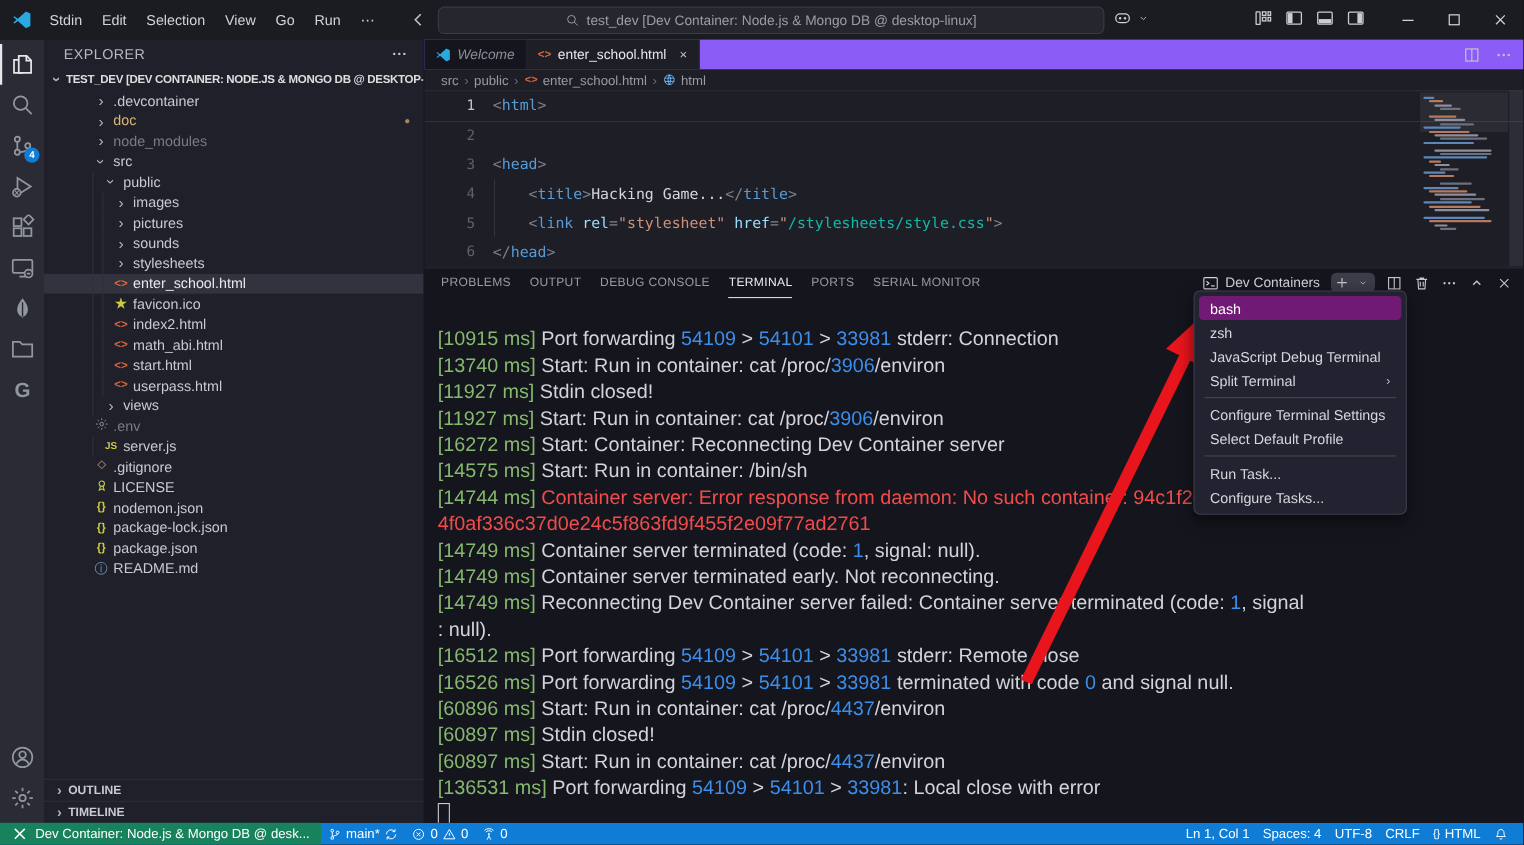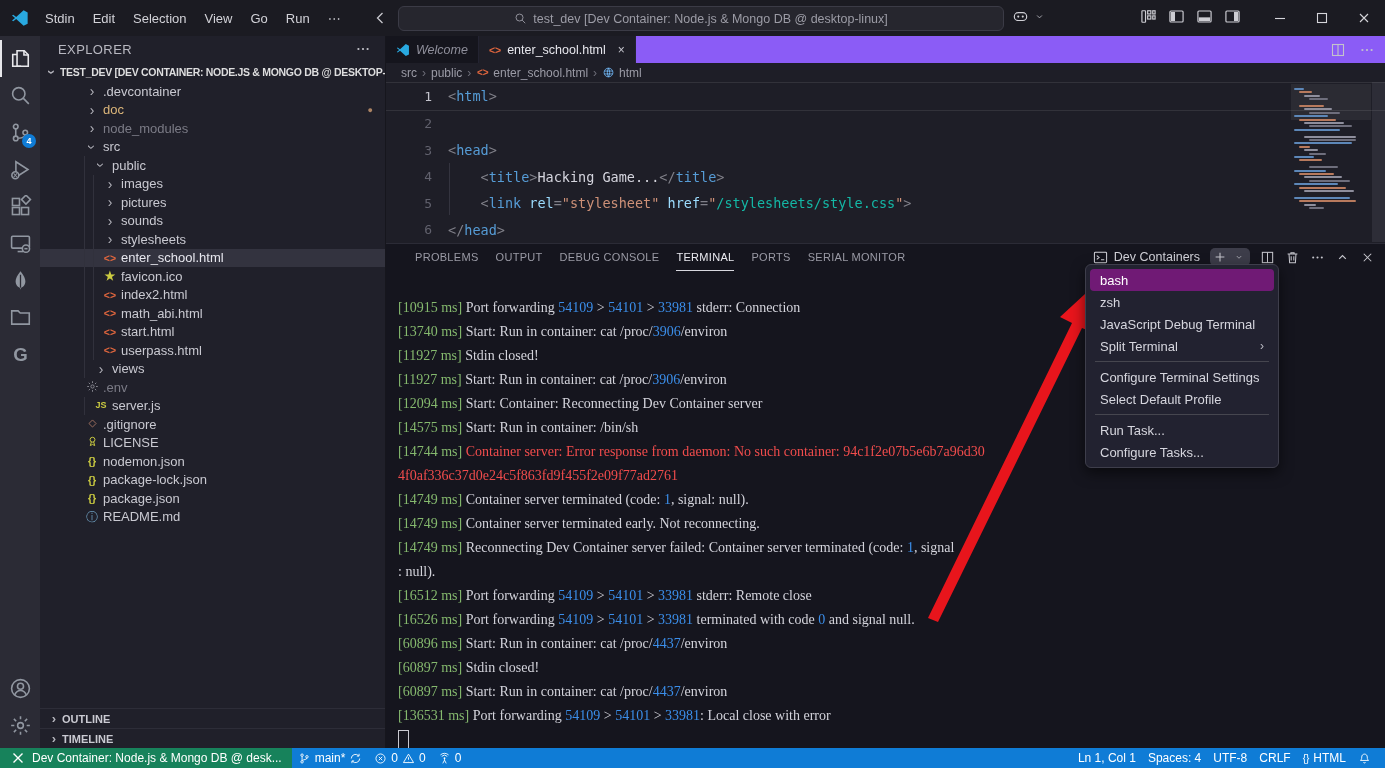--- a/index.html
+++ b/index.html
@@ -79,31 +79,31 @@
   .cs.lk{color:#14b8a6;}
   .iguide{position:absolute;left:63px;width:1px;background:#34343f}
   .minimap{position:absolute;right:14px;top:2px;width:80px;height:135px}
   .mm-bar{position:absolute;height:2px;border-radius:1px}
   .mm-view{position:absolute;left:0;top:0;width:80px;height:36px;background:rgba(255,255,255,.06)}
   .ed-scroll{position:absolute;right:0;top:0;width:13px;height:100%}
   .ed-scroll .sl{width:100%;height:160px;background:rgba(140,140,155,.14)}
 
   
   .panel{height:504px;background:#15151e;border-top:1px solid #2b2b36;display:flex;flex-direction:column;flex:none}
-  .panel-header{height:26px;display:flex;align-items:center;padding:0 10px 0 29px;flex:none}
+  .panel-header{height:26px;display:flex;align-items:center;padding:0 10px 0 15px;flex:none}
   .ptab{font-size:11px;letter-spacing:.3px;color:#9a9aa5;margin-right:17px;height:26px;display:flex;align-items:center;border-bottom:1px solid transparent}
   .ptab.active{color:#eaeaf0;border-bottom-color:#d8d8df}
   .panel-actions{margin-left:auto;display:flex;align-items:center;gap:10px;color:#c6c6cd}
   .prof{display:flex;align-items:center;gap:6px;font-size:12.5px;color:#d2d2d9}
   .plusbox{display:flex;align-items:center;background:#3d3d4a;border-radius:5px;padding:2px 3px;gap:4px}
   .plusbox .ic svg{width:14px;height:14px}
   .plusbox .chev svg{width:10px;height:10px}
   .pa-ic svg{width:15px;height:15px}
 
-  .terminal{flex:1;padding:26px 0 0 12px;font-family:Liberation Serif, serif;font-size:14px;line-height:24px;overflow:hidden}
+  .terminal{flex:1;padding:26px 0 0 12px;font-family:Liberation Sans, sans-serif;font-size:18px;line-height:24px;overflow:hidden}
   .tline{white-space:pre;height:24px}
   .seg.g{color:#85b96e}.seg.b{color:#3b8eea}.seg.r{color:#f14c4c}.seg.w{color:#d3d3db}
   .tcursor{width:9px;height:19px;border:1px solid #c9c9d1;margin-top:2px}
 
   
   .statusbar{height:20px;background:#0f7cd6;display:flex;align-items:center;color:#fff;font-size:12px}
   .sb-remote{background:#17825b;height:20px;display:flex;align-items:center;gap:6px;padding:0 10px;flex:none}
   .sb-item{display:flex;align-items:center;gap:4px;padding:12px 6px;height:20px}
   .sb-item .ic svg{width:13px;height:13px}
   .sb-right{margin-left:auto;display:flex;align-items:center;padding-right:8px}
@@ -646,21 +646,21 @@
                   <path d="M4 4l8 8M12 4l-8 8"></path>
                 </svg>
               </span>
           </div>
         </div>
         <div class="terminal" id="terminal">
             <div class="tline"><span class="seg g">[10915 ms]</span><span class="seg w"> Port forwarding </span><span class="seg b">54109</span><span class="seg w"> &gt; </span><span class="seg b">54101</span><span class="seg w"> &gt; </span><span class="seg b">33981</span><span class="seg w"> stderr: Connection</span></div>
             <div class="tline"><span class="seg g">[13740 ms]</span><span class="seg w"> Start: Run in container: cat /proc/</span><span class="seg b">3906</span><span class="seg w">/environ</span></div>
             <div class="tline"><span class="seg g">[11927 ms]</span><span class="seg w"> Stdin closed!</span></div>
             <div class="tline"><span class="seg g">[11927 ms]</span><span class="seg w"> Start: Run in container: cat /proc/</span><span class="seg b">3906</span><span class="seg w">/environ</span></div>
-            <div class="tline"><span class="seg g">[12094 ms]</span><span class="seg w"> Start: Container: Reconnecting Dev Container server</span></div>
+            <div class="tline"><span class="seg g">[16272 ms]</span><span class="seg w"> Start: Container: Reconnecting Dev Container server</span></div>
             <div class="tline"><span class="seg g">[14575 ms]</span><span class="seg w"> Start: Run in container: /bin/sh</span></div>
             <div class="tline"><span class="seg g">[14744 ms]</span><span class="seg r"> Container server: Error response from daemon: No such container: 94c1f2e07b5e6b7a96d30</span></div>
             <div class="tline"><span class="seg r">4f0af336c37d0e24c5f863fd9f455f2e09f77ad2761</span></div>
             <div class="tline"><span class="seg g">[14749 ms]</span><span class="seg w"> Container server terminated (code: </span><span class="seg b">1</span><span class="seg w">, signal: null).</span></div>
             <div class="tline"><span class="seg g">[14749 ms]</span><span class="seg w"> Container server terminated early. Not reconnecting.</span></div>
             <div class="tline"><span class="seg g">[14749 ms]</span><span class="seg w"> Reconnecting Dev Container server failed: Container server terminated (code: </span><span class="seg b">1</span><span class="seg w">, signal</span></div>
             <div class="tline"><span class="seg w">: null).</span></div>
             <div class="tline"><span class="seg g">[16512 ms]</span><span class="seg w"> Port forwarding </span><span class="seg b">54109</span><span class="seg w"> &gt; </span><span class="seg b">54101</span><span class="seg w"> &gt; </span><span class="seg b">33981</span><span class="seg w"> stderr: Remote close</span></div>
             <div class="tline"><span class="seg g">[16526 ms]</span><span class="seg w"> Port forwarding </span><span class="seg b">54109</span><span class="seg w"> &gt; </span><span class="seg b">54101</span><span class="seg w"> &gt; </span><span class="seg b">33981</span><span class="seg w"> terminated with code </span><span class="seg b">0</span><span class="seg w"> and signal null.</span></div>
             <div class="tline"><span class="seg g">[60896 ms]</span><span class="seg w"> Start: Run in container: cat /proc/</span><span class="seg b">4437</span><span class="seg w">/environ</span></div>

